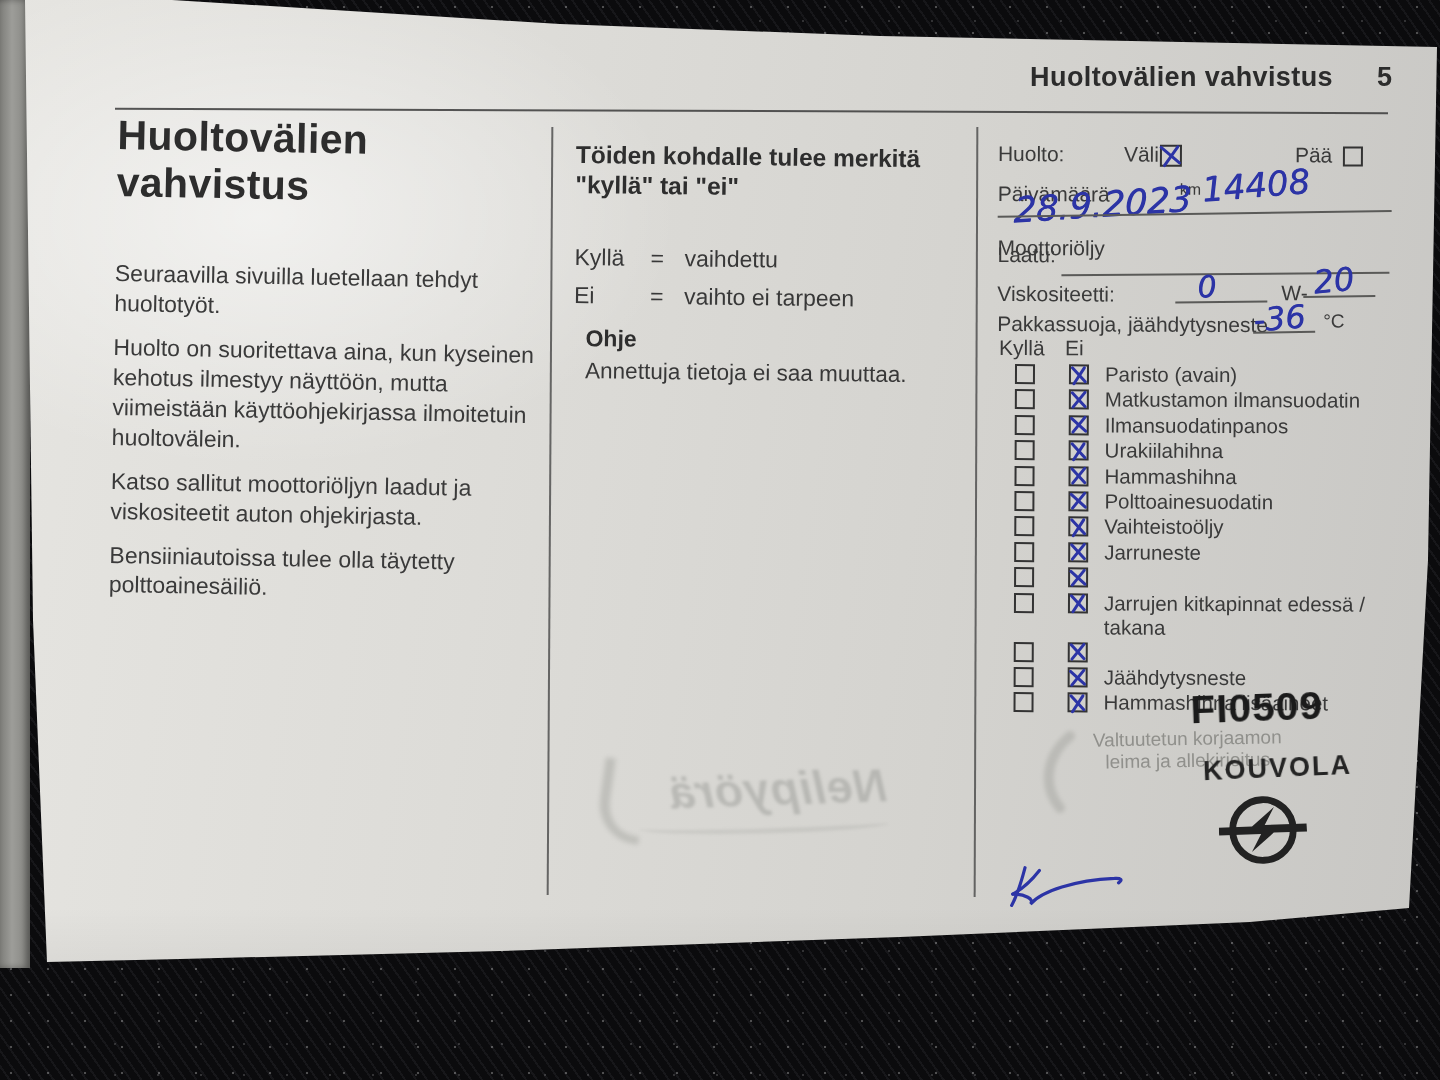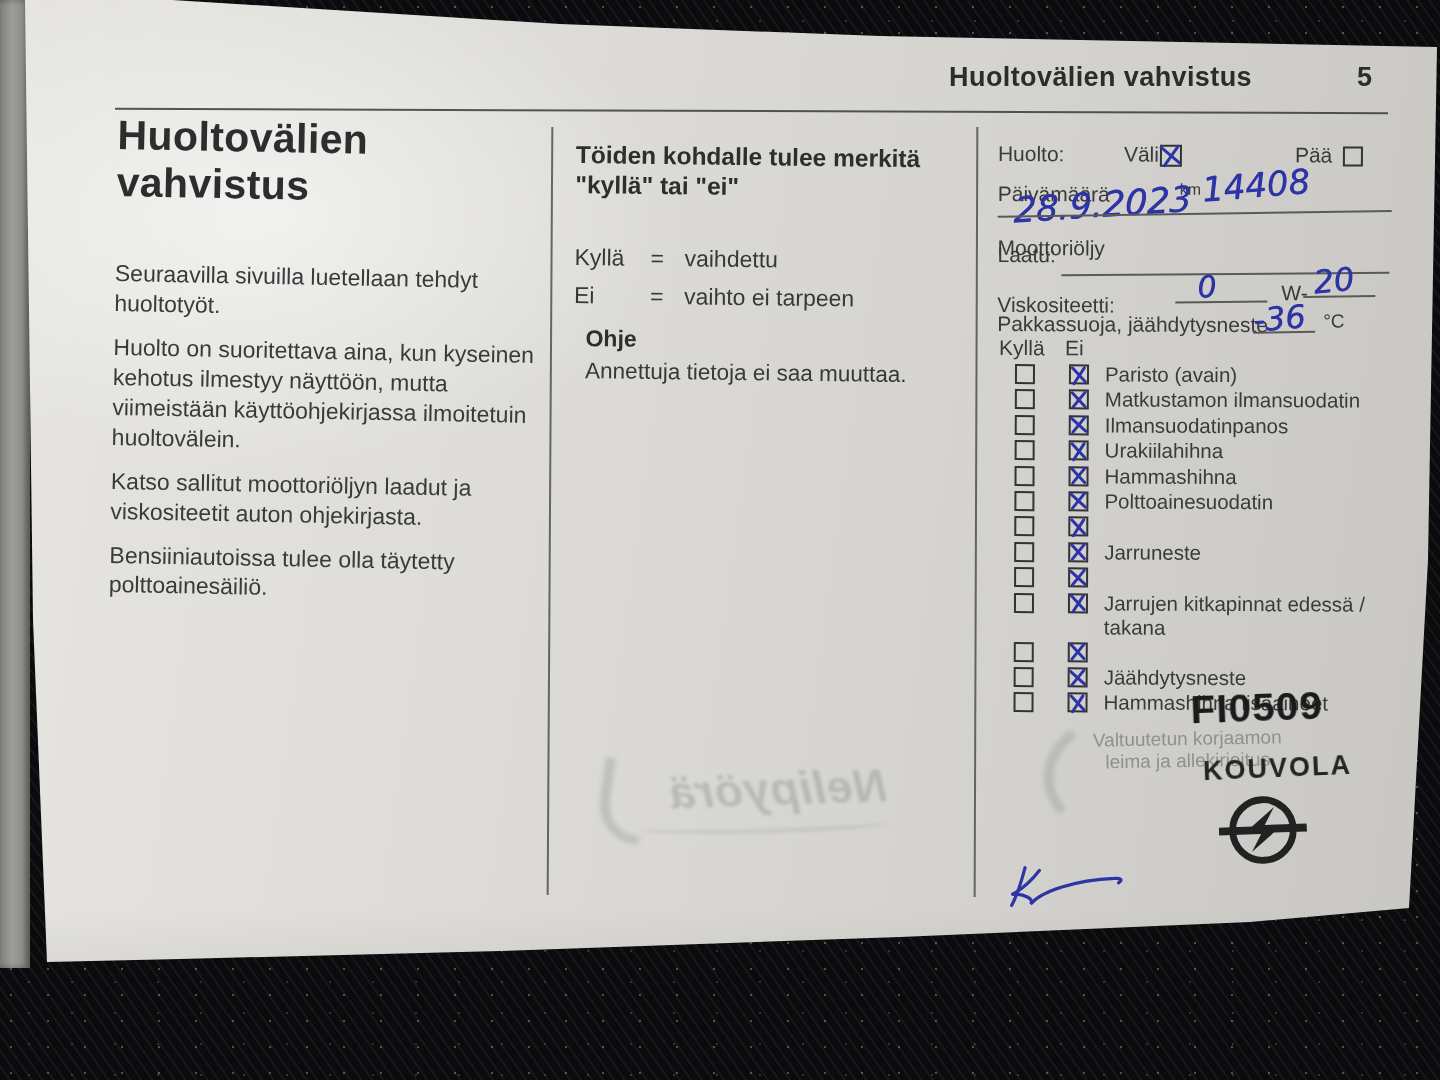--- a/index.html
+++ b/index.html
@@ -17,22 +17,22 @@
     background:linear-gradient(90deg,#7d7d79,#9d9d99 40%,#83837f);
     box-shadow:inset -4px 0 6px rgba(0,0,0,.35);}
   .page{position:absolute;left:0;top:0;width:1440px;height:1080px;
     clip-path:polygon(25px 0px,172px 0px,560px 24px,880px 36px,1437px 47px,
       1428px 560px,1409px 908px,1250px 922px,900px 937px,500px 951px,180px 959px,47px 962px,33px 620px,25px 0px);
     background:
       radial-gradient(ellipse 700px 420px at 18% 20%, rgba(255,255,255,.55), transparent 60%),
       linear-gradient(to bottom, rgba(0,0,0,0) 84%, rgba(0,0,0,.10) 97%),
       linear-gradient(98deg,#e6e5e1 0%,#dddcd8 35%,#d4d3cf 65%,#c7c6c3 100%);
     color:#333;}
-  .hdr{position:absolute;left:700px;right:68px;top:62px;display:flex;justify-content:flex-end;
-    align-items:baseline;gap:105px;}
+  .hdr{position:absolute;left:700px;right:48px;top:62px;display:flex;justify-content:flex-end;
+    align-items:baseline;gap:44px;}
   .hdr .t{font-size:27px;font-weight:bold;color:#2c2c2c;letter-spacing:.4px;}
   .hdr .n{font-size:27px;font-weight:bold;color:#2c2c2c;}
   .hdr-rule{position:absolute;left:115px;right:52px;top:110px;height:2px;background:#3a3a3a;
     transform:rotate(.2deg);opacity:.85;}
   .vdiv{position:absolute;width:2px;background:#474747;opacity:.8;}
   .vdiv.d1{left:549px;top:127px;height:768px;transform:rotate(.35deg);}
   .vdiv.d2{left:975px;top:127px;height:770px;transform:rotate(.2deg);}
 
   .colL{position:absolute;left:118px;top:112px;width:432px;transform:rotate(1.1deg);
     transform-origin:top left;}
@@ -149,21 +149,21 @@
     <span class="abs" style="left:182px;top:40px;font-size:16px">km</span>
     <span class="hand" style="left:204px;top:24px;font-size:34px;transform:rotate(-5deg)">14408</span>
     <span class="hand" style="left:16px;top:44px;font-size:35px;transform:rotate(-4deg) skewX(-6deg)">28.9.2023</span>
     <span class="rule" style="left:0;top:72px;width:394px;transform:rotate(-1.1deg)"></span>
 
     <span class="abs" style="left:0;top:96px">Moottoriöljy</span>
 
     <span class="abs" style="left:0;top:103px">Laatu:</span>
     <span class="rule" style="left:64px;top:132px;width:328px;transform:rotate(-.7deg)"></span>
 
-    <span class="abs" style="left:0;top:153px">Viskositeetti:</span>
+    <span class="abs" style="left:0;top:142px">Viskositeetti:</span>
     <span class="hand" style="left:200px;top:128px;font-size:30px;transform:rotate(-4deg)">0</span>
     <span class="rule" style="left:178px;top:160px;width:92px;transform:rotate(-.8deg)"></span>
     <span class="abs" style="left:284px;top:140px">W-</span>
     <span class="hand" style="left:316px;top:120px;font-size:32px;transform:rotate(-6deg)">20</span>
     <span class="rule" style="left:306px;top:154px;width:72px;transform:rotate(-.9deg)"></span>
 
     <span class="abs" style="left:0;top:172px">Pakkassuoja, jäähdytysneste</span>
     <span class="hand" style="left:256px;top:158px;font-size:32px;transform:rotate(-5deg)">-36</span>
     <span class="rule" style="left:256px;top:190px;width:62px;transform:rotate(-1deg)"></span>
     <span class="abs" style="left:326px;top:169px;font-size:19px">°C</span>
@@ -204,20 +204,21 @@
 
   <div class="chk-row">
     <span class="cbx cb1"></span>
     <span class="cbx cb2 checked"></span>
     <span class="chk-label">Polttoainesuodatin</span>
   </div>
 
   <div class="chk-row">
     <span class="cbx cb1"></span>
     <span class="cbx cb2 checked"></span>
+    <span class="chk-label">Vaihteistoöljy</span>
   </div>
 
   <div class="chk-row">
     <span class="cbx cb1"></span>
     <span class="cbx cb2 checked"></span>
     <span class="chk-label">Jarruneste</span>
   </div>
 
   <div class="chk-row">
     <span class="cbx cb1"></span>

